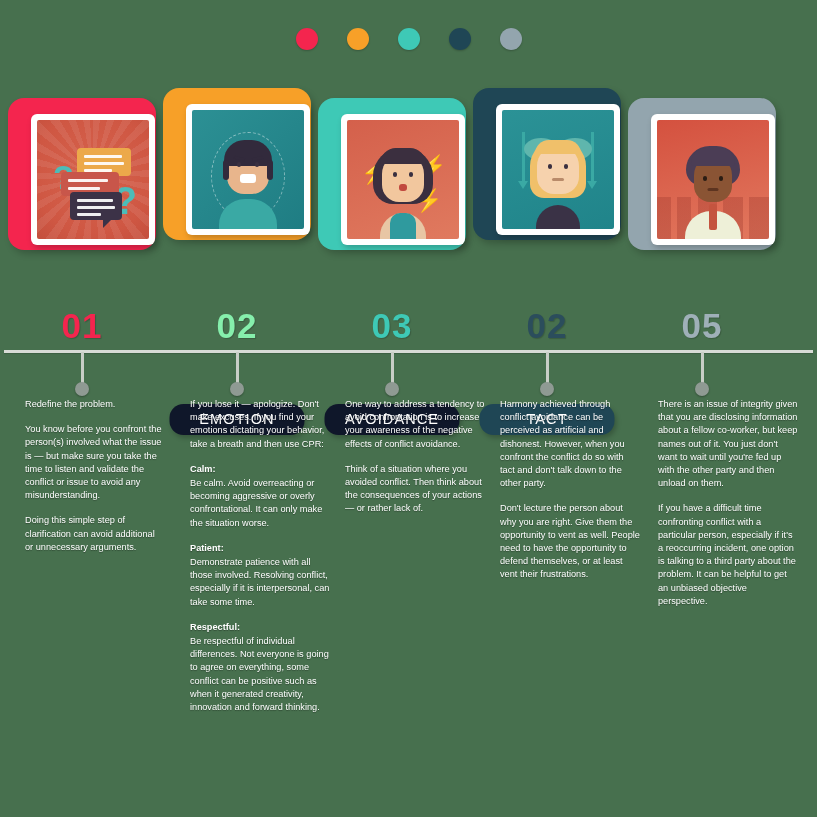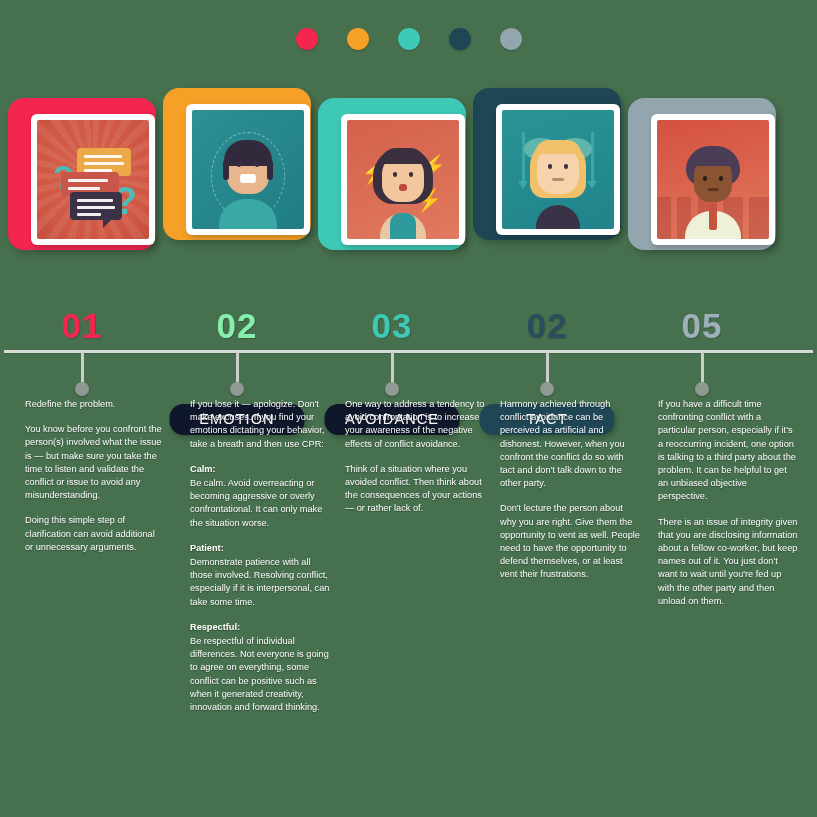--- a/index.html
+++ b/index.html
@@ -426,16 +426,16 @@
     </div>
   <div class="col" id="col-3" style="left:500px;">
       <p class="para">Harmony achieved through conflict avoidance can be perceived as artificial and dishonest. However, when you confront the conflict do so with tact and don't talk down to the other party.</p>
       <p class="para">Don't lecture the person about why you are right. Give them the opportunity to vent as well. People need to have the opportunity to defend themselves, or at least vent their frustrations.</p>
     </div>
   <div class="col" id="col-2" style="left:345px;">
       <p class="para">One way to address a tendency to avoid confrontation is to increase your awareness of the negative effects of conflict avoidance.</p>
       <p class="para">Think of a situation where you avoided conflict. Then think about the consequences of your actions — or rather lack of.</p>
     </div>
   <div class="col" id="col-4" style="left:658px;">
+      <p class="para">There is an issue of integrity given that you are disclosing information about a fellow co-worker, but keep names out of it. You just don't want to wait until you're fed up with the other party and then unload on them.</p>
       <p class="para">If you have a difficult time confronting conflict with a particular person, especially if it's a reoccurring incident, one option is talking to a third party about the problem. It can be helpful to get an unbiased objective perspective.</p>
-      <p class="para">There is an issue of integrity given that you are disclosing information about a fellow co-worker, but keep names out of it. You just don't want to wait until you're fed up with the other party and then unload on them.</p>
     </div>
 </div>
 
 </body></html>

